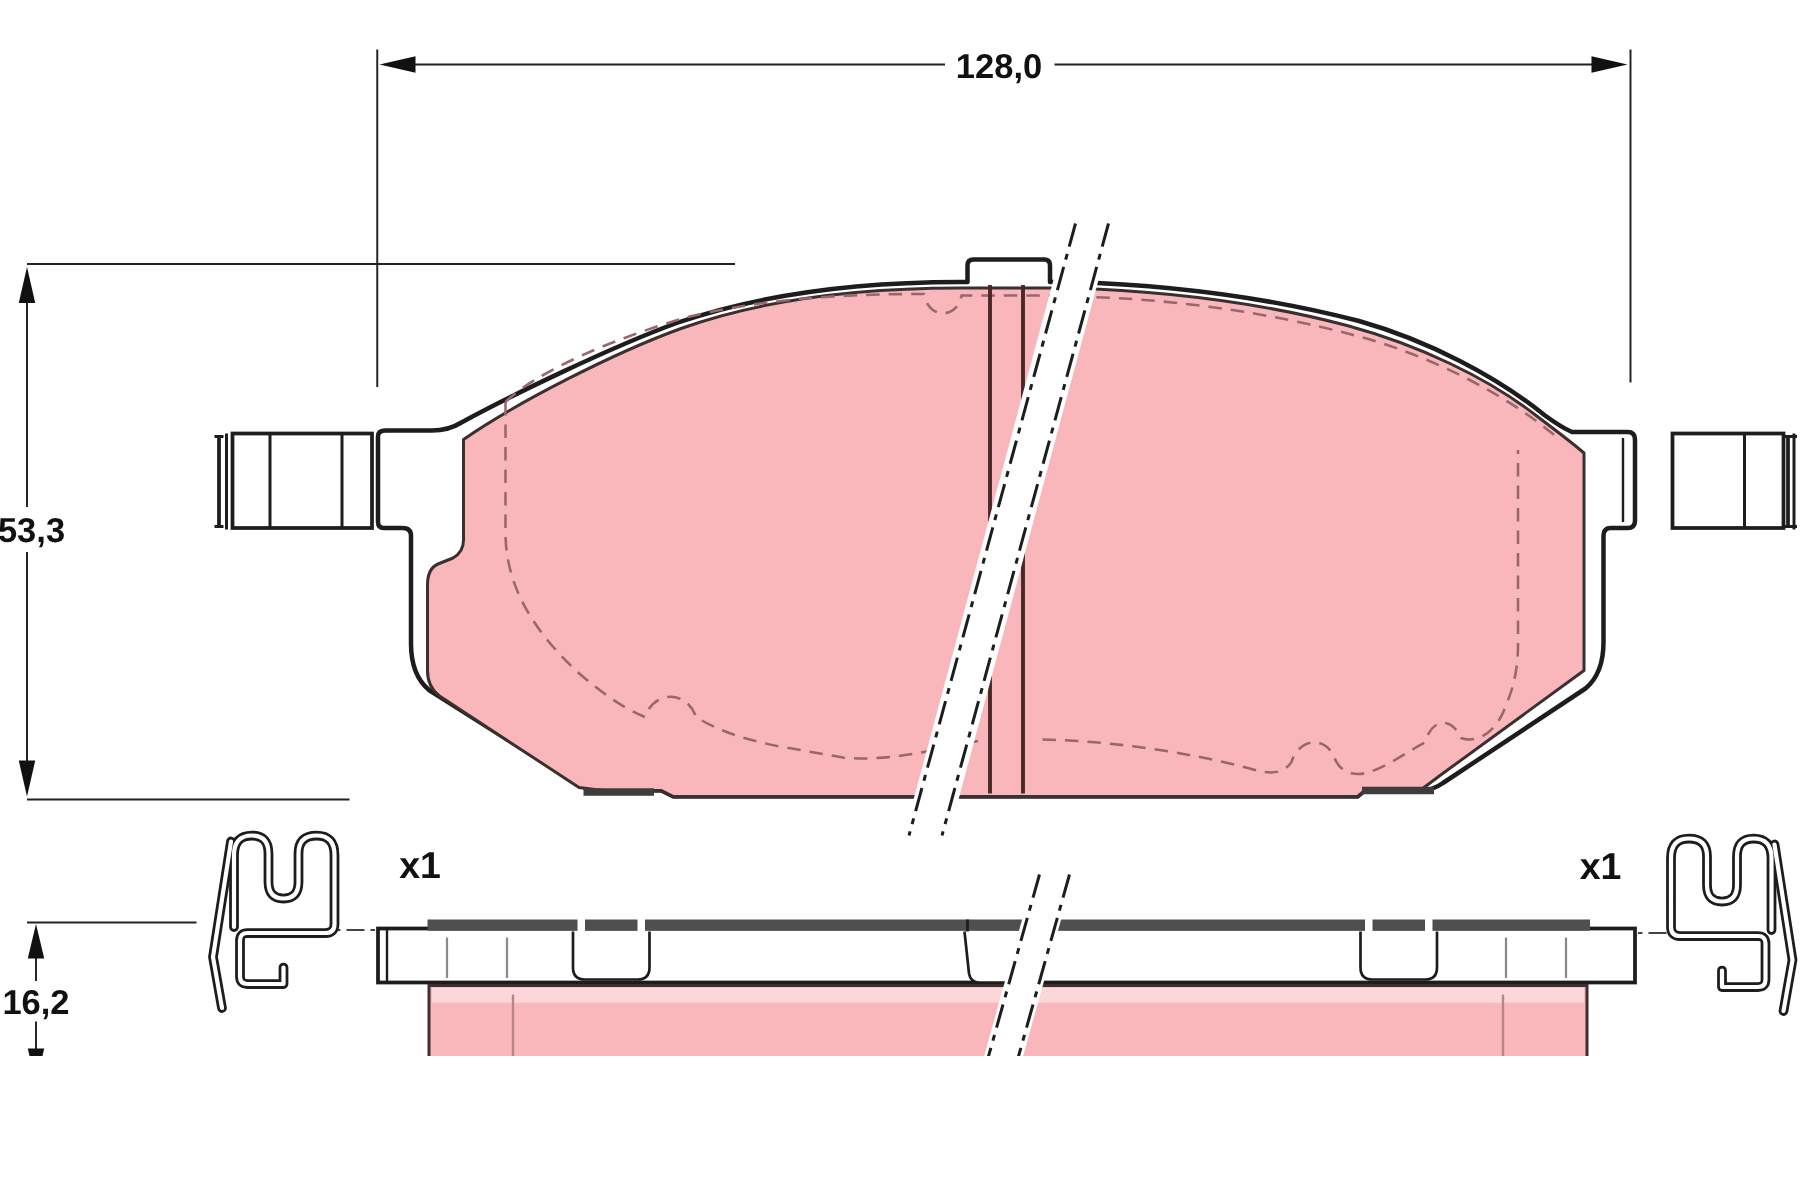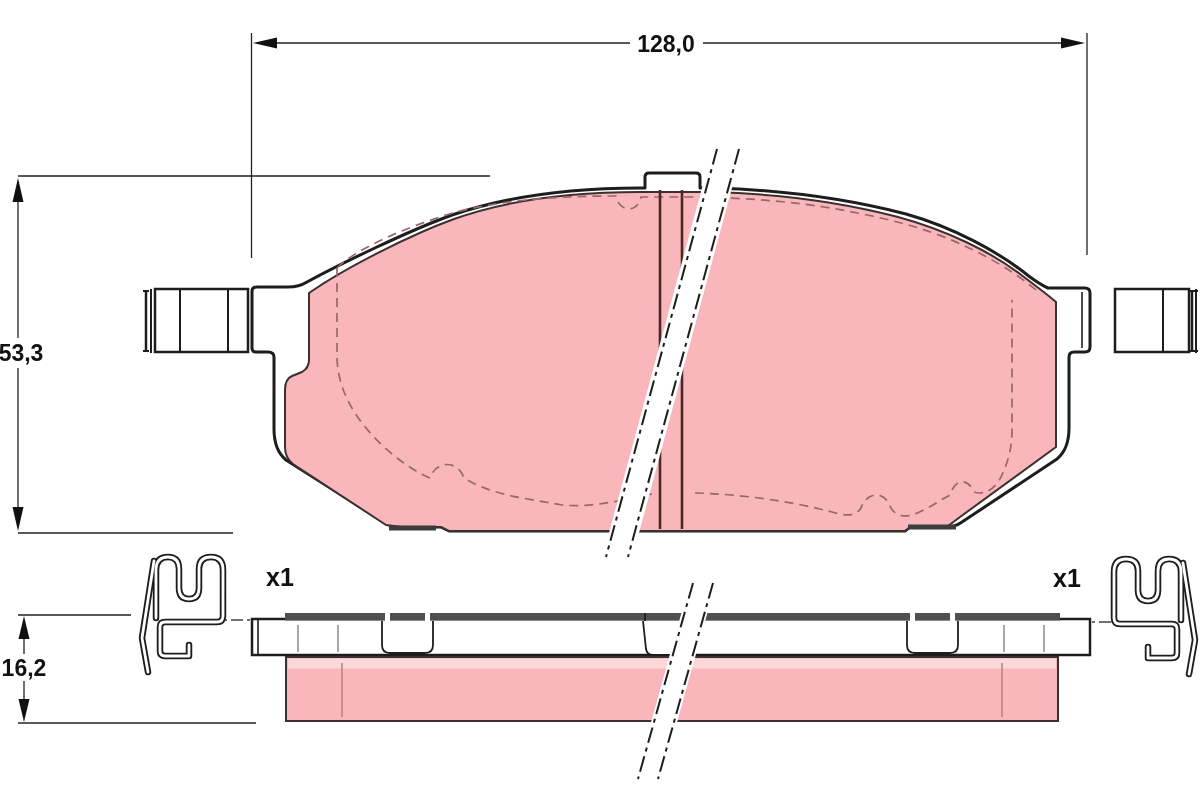--- a/index.html
+++ b/index.html
@@ -1,17 +1,17 @@
 <!DOCTYPE html>
 <html><head>
 <meta charset="utf-8">
 <style>
   html,body{margin:0;padding:0;background:#fff;}
   #stage{
-    position:relative;width:1200px;height:800px;background:#fff;overflow:hidden;
+    position:relative;width:1200px;height:704px;background:#fff;overflow:hidden;
     font-family:"Liberation Sans", sans-serif;
   }
   svg{position:absolute;left:0;top:0;}
   .dimtext{font-family:"Liberation Sans",sans-serif;font-size:23px;font-weight:700;fill:#111;}
   .qtytext{font-family:"Liberation Sans",sans-serif;font-size:25px;font-weight:700;fill:#111;}
 </style>
 </head>
 <body>
 
 <div id="stage">

